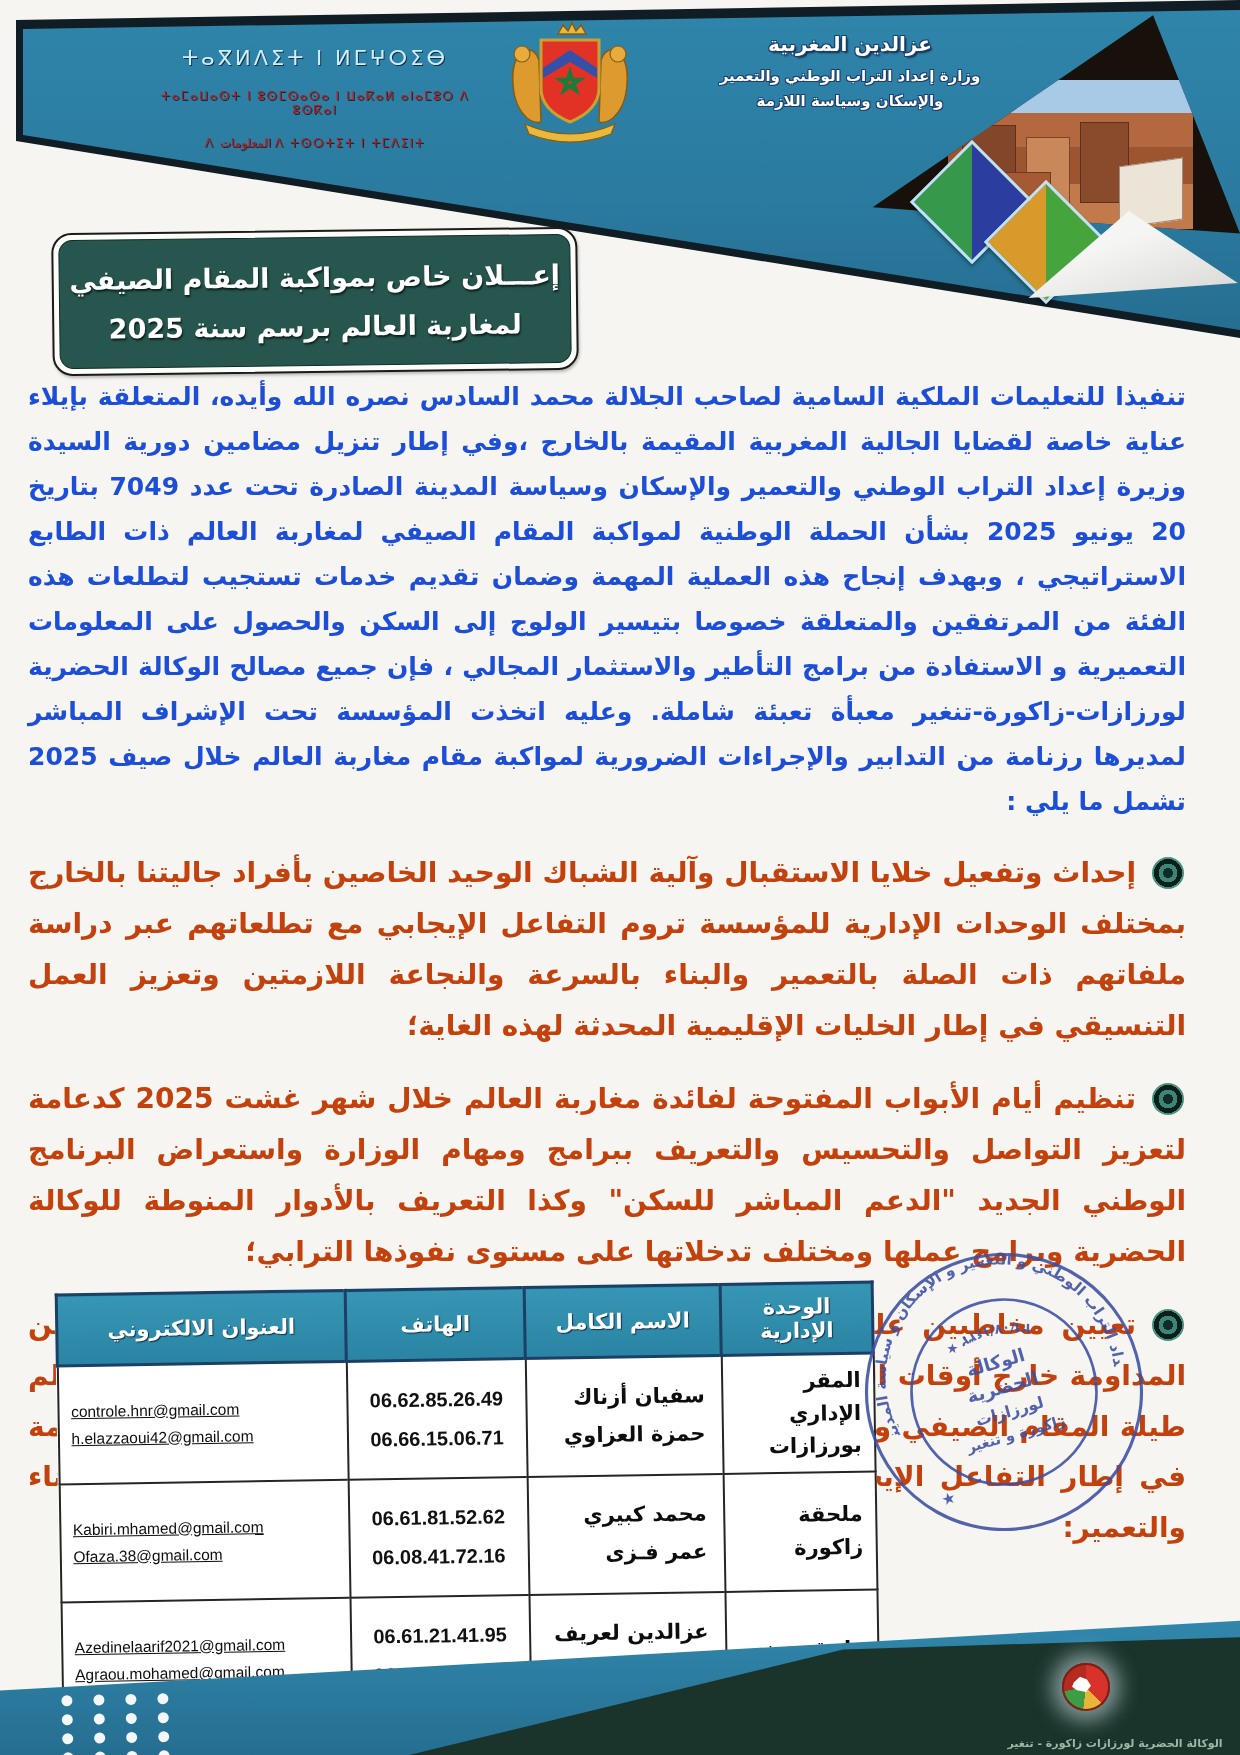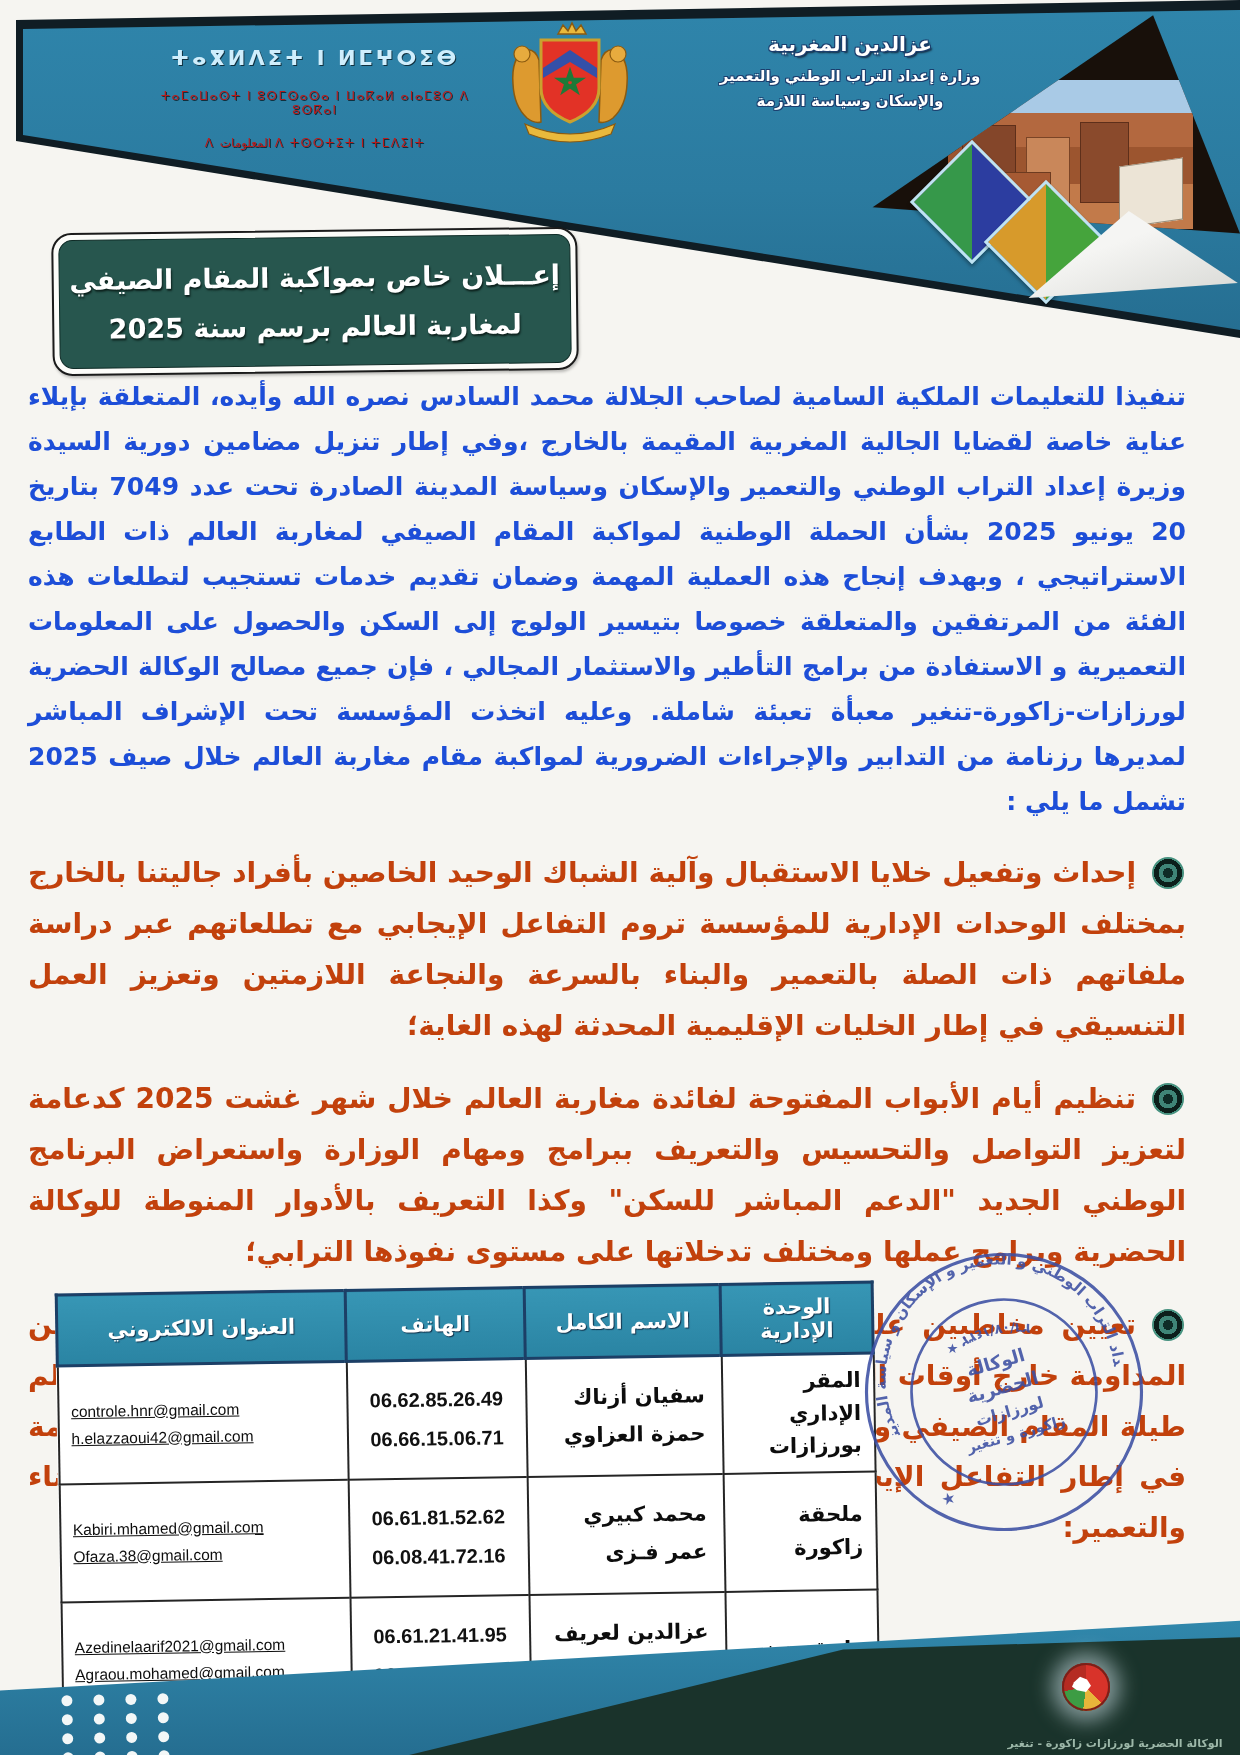--- a/index.html
+++ b/index.html
@@ -6,21 +6,21 @@
   #page{position:relative;width:1240px;height:1755px;margin:0 auto;background:#f6f5f1;overflow:hidden;
         font-family:"DejaVu Sans",sans-serif;}
 
   
   .banner-shadow{position:absolute;left:0;top:0;width:1240px;height:345px;
     clip-path:polygon(16px 20px,1240px 0px,1240px 338px,16px 141px);background:#101d24;}
   .banner{position:absolute;left:0;top:0;width:1240px;height:345px;
     clip-path:polygon(23px 29px,1240px 10px,1240px 330px,23px 135px);
     background:linear-gradient(180deg,#2f85ab 0%,#2b7ba0 55%,#256d90 100%);}
   .tifinagh{position:absolute;left:140px;top:46px;width:350px;text-align:center;color:#cfeefc;}
-  .tifinagh .t1{font-size:21px;font-weight:bold;letter-spacing:3px;text-shadow:1px 1px 0 #10303f;}
+  .tifinagh .t1{font-size:21px;font-weight:normal;letter-spacing:3px;text-shadow:1px 1px 0 #10303f;}
   .tifinagh .t2,.tifinagh .t3{font-size:12px;color:#b91c1c;letter-spacing:1.5px;margin-top:19px;text-shadow:1px 1px 0 #10303f;}
   .coat{position:absolute;left:495px;top:20px;}
   .ministry{position:absolute;left:690px;top:32px;width:320px;text-align:center;direction:rtl;color:#fff;}
   .ministry .k{font-size:20px;font-weight:bold;
       text-shadow:-1px -1px 0 #1c3e6e,1px -1px 0 #1c3e6e,-1px 1px 0 #1c3e6e,1px 1px 0 #1c3e6e,2px 2px 2px #12293f;}
   .ministry .m{font-size:15px;font-weight:bold;margin-top:9px;line-height:1.55;
       text-shadow:-1px -1px 0 #1c3e6e,1px -1px 0 #1c3e6e,-1px 1px 0 #1c3e6e,1px 1px 0 #1c3e6e;}
   .photo-tri{position:absolute;left:845px;top:8px;width:395px;height:240px;
       clip-path:polygon(7% 83%,78% 3%,100% 94%);background:#18100a;}
   .photo{position:absolute;left:26%;top:30%;width:62%;height:62%;

